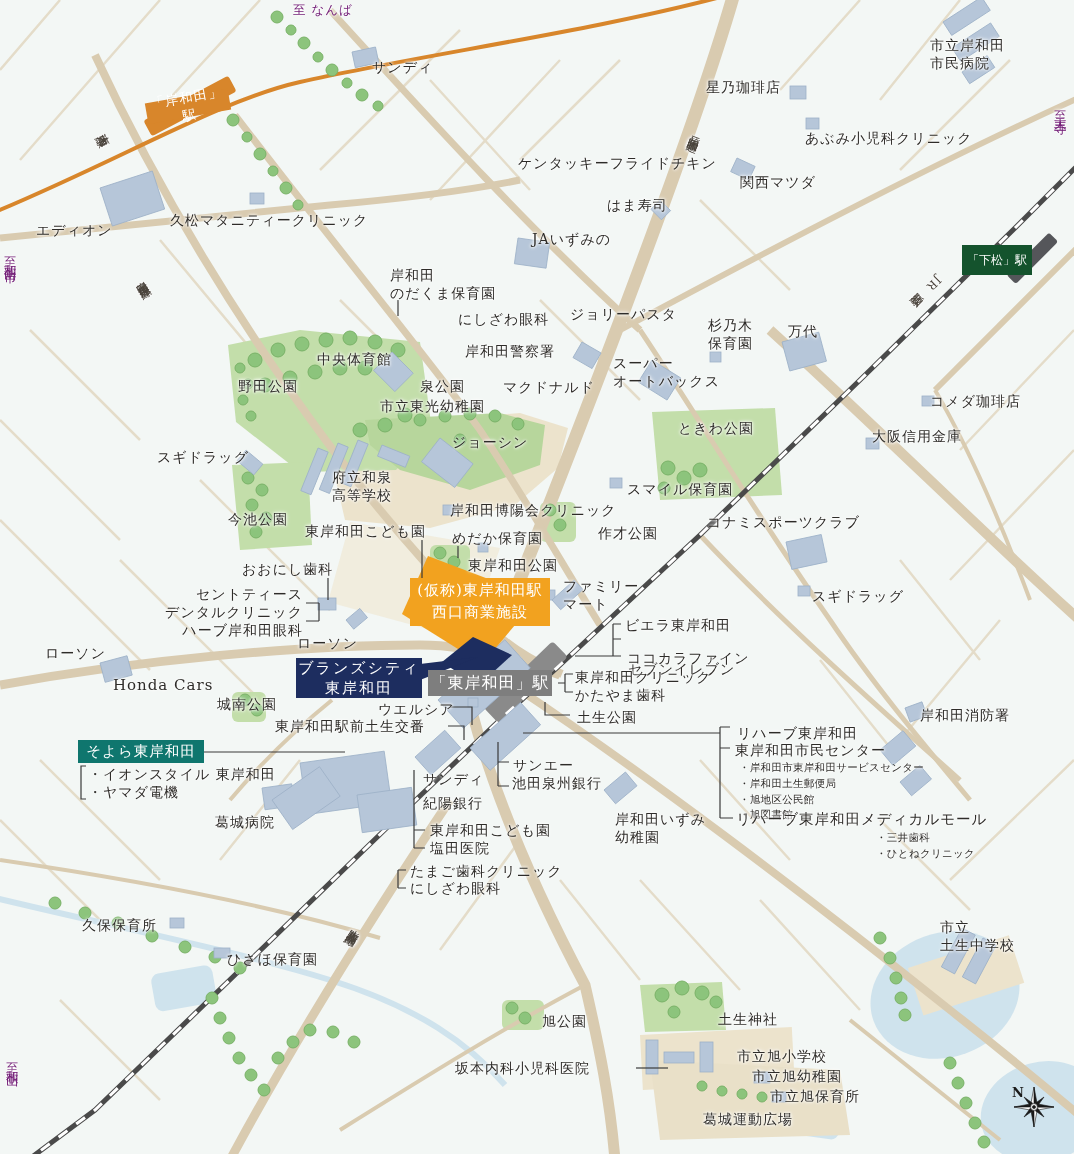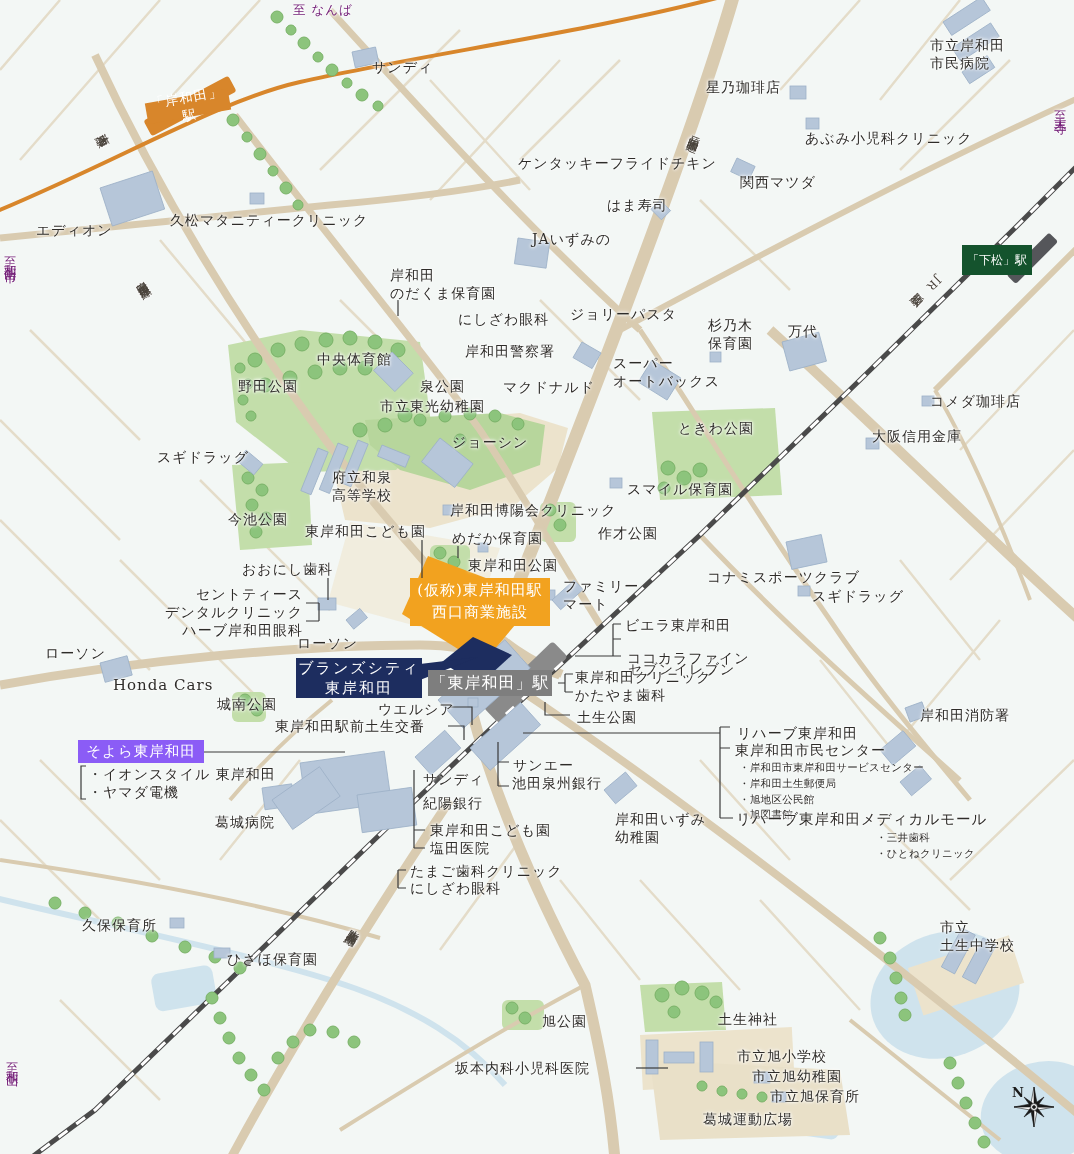--- a/index.html
+++ b/index.html
@@ -16,21 +16,21 @@
   .box{position:absolute;color:#fff;text-align:center;white-space:pre-line;
     z-index:8;display:flex;align-items:center;justify-content:center;}
   .box-kishiwada{background:#d8862b;width:84px;height:21px;font-size:13.5px;
     letter-spacing:1px;transform:rotate(-10deg);}
   .box-shimomatsu{background:#14532d;width:70px;height:30px;font-size:12px;}
   .box-higashi{background:#7e7e7e;width:124px;height:26px;font-size:16px;letter-spacing:1px;}
   .box-project{background:#f2a21f;width:140px;height:48px;font-size:15px;
     line-height:1.45;letter-spacing:1px;}
   .box-navy{background:#1d2d5f;width:126px;height:40px;font-size:15px;
     line-height:1.35;letter-spacing:2px;}
-  .box-soyora{background:#8b5cf6;width:126px;height:23px;font-size:14.5px;letter-spacing:1px;}
+  .box-soyora{background:#0f766e;width:126px;height:23px;font-size:14.5px;letter-spacing:1px;}
   .compass{position:absolute;z-index:9;text-align:center;color:#1a1a1a;}
   .compass .n{font-size:13px;font-weight:bold;letter-spacing:0;}
 </style>
 </head>
 <body>
 
 <div id="map">
 <svg width="1074" height="1154" viewBox="0 0 1074 1154">
 
   <g stroke="#e2d8c2" stroke-width="2.5" opacity="0.85">
@@ -342,21 +342,21 @@
   <div class="lbl" style="left:812px;top:587px;">スギドラッグ</div>
   <div class="lbl" style="left:332px;top:468px;">府立和泉
 高等学校</div>
   <div class="lbl" style="left:228px;top:510px;">今池公園</div>
   <div class="lbl" style="left:627px;top:480px;">スマイル保育園</div>
   <div class="lbl" style="left:450px;top:501px;">岸和田博陽会クリニック</div>
   <div class="lbl" style="left:305px;top:522px;">東岸和田こども園</div>
   <div class="lbl" style="left:452px;top:529px;">めだか保育園</div>
   <div class="lbl" style="left:598px;top:524px;">作才公園</div>
   <div class="lbl" style="left:468px;top:556px;">東岸和田公園</div>
-  <div class="lbl" style="left:707px;top:568px;">コナミスポーツクラブ</div>
+  <div class="lbl" style="left:707px;top:514px;font-family:Liberation Mono, monospace;">コナミスポーツクラブ</div>
   <div class="lbl" style="left:242px;top:560px;">おおにし歯科</div>
   <div class="lbl" style="left:140px;top:585px;width:163px;text-align:right;">セントティース
 デンタルクリニック
 ハーブ岸和田眼科</div>
   <div class="lbl" style="left:297px;top:634px;">ローソン</div>
   <div class="lbl" style="left:563px;top:577px;">ファミリー
 マート</div>
   <div class="lbl" style="left:625px;top:616px;">ビエラ東岸和田</div>
   <div class="lbl" style="left:628px;top:660px;">セブンイレブン</div>
   <div class="lbl" style="left:627px;top:649px;">ココカラファイン</div>

